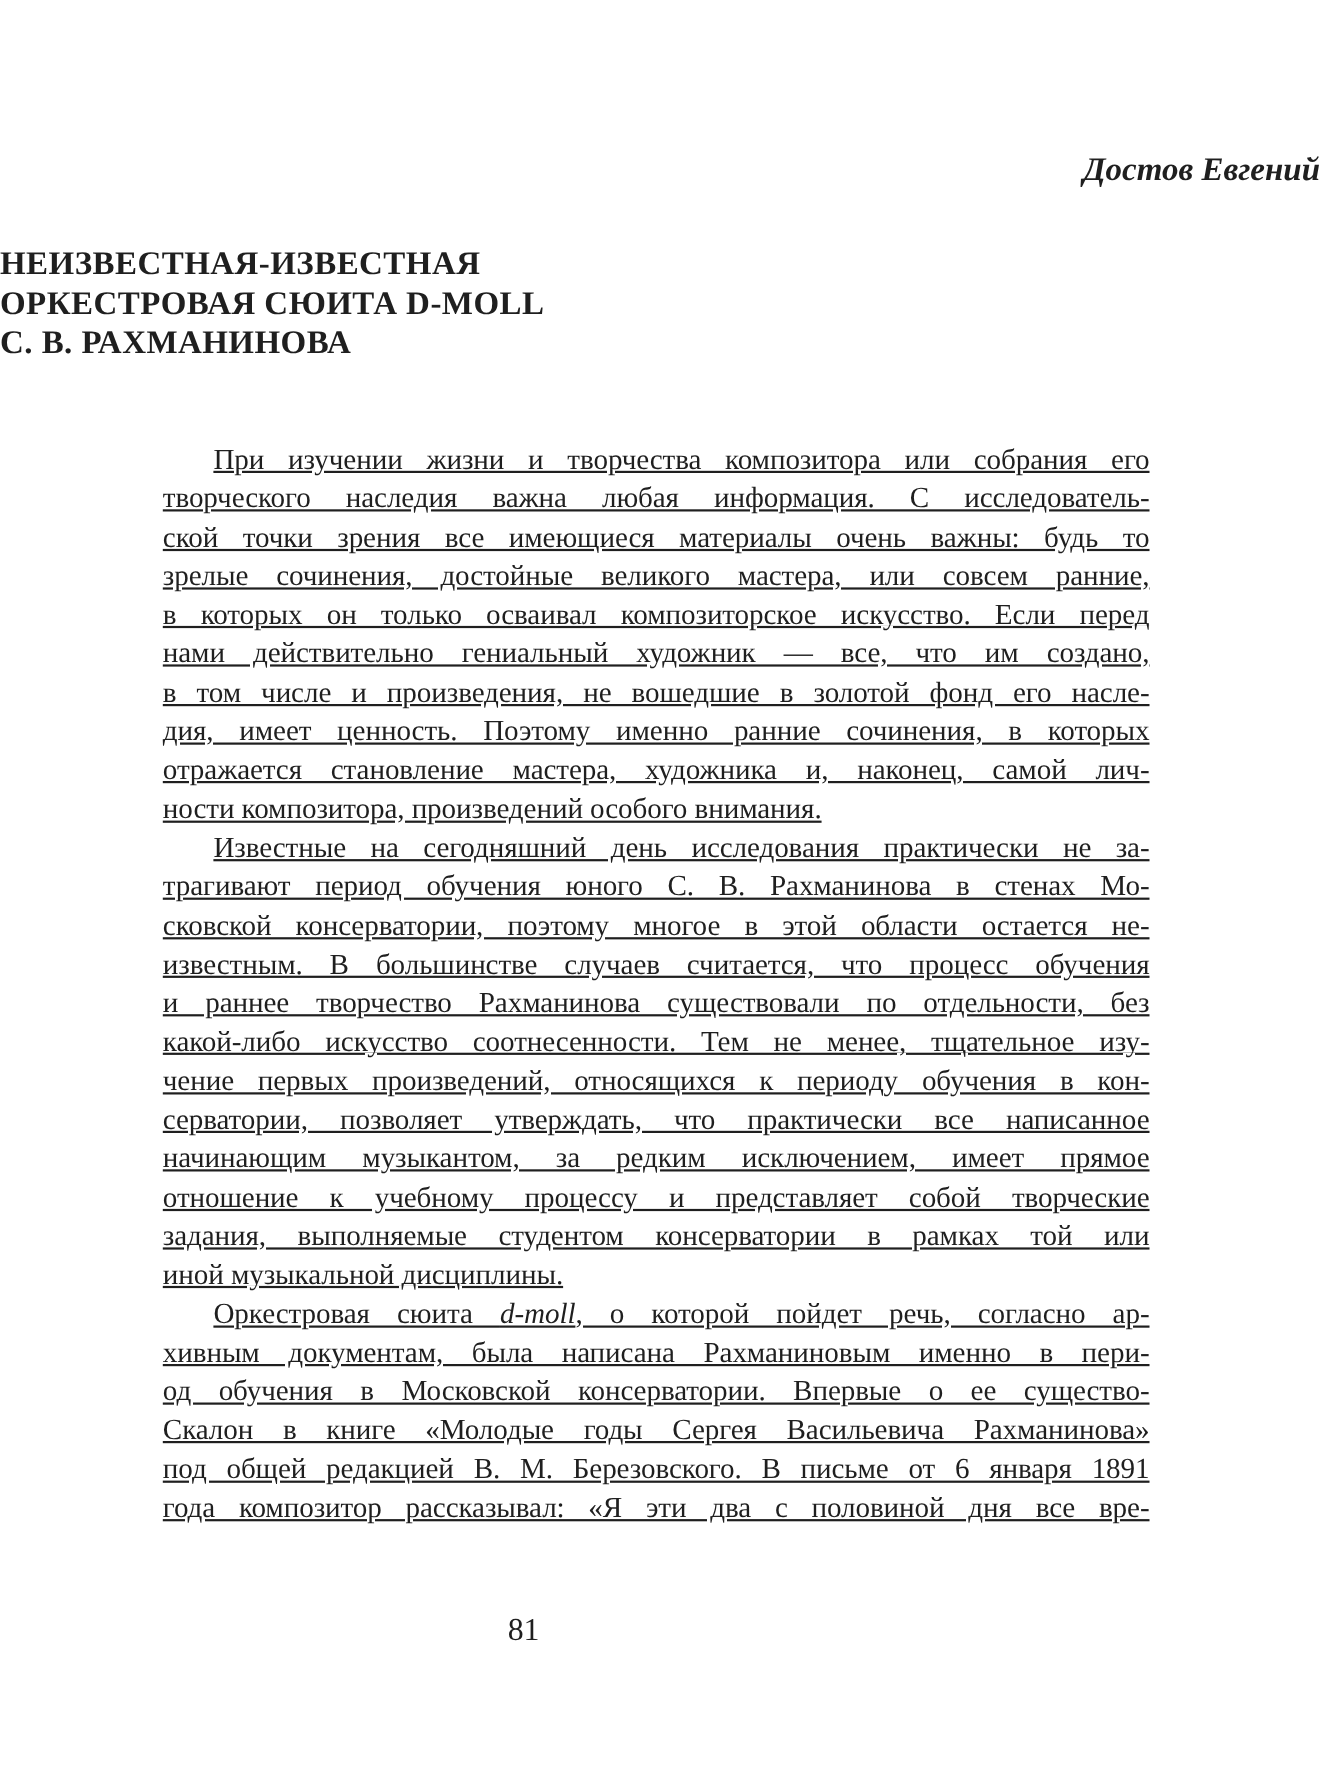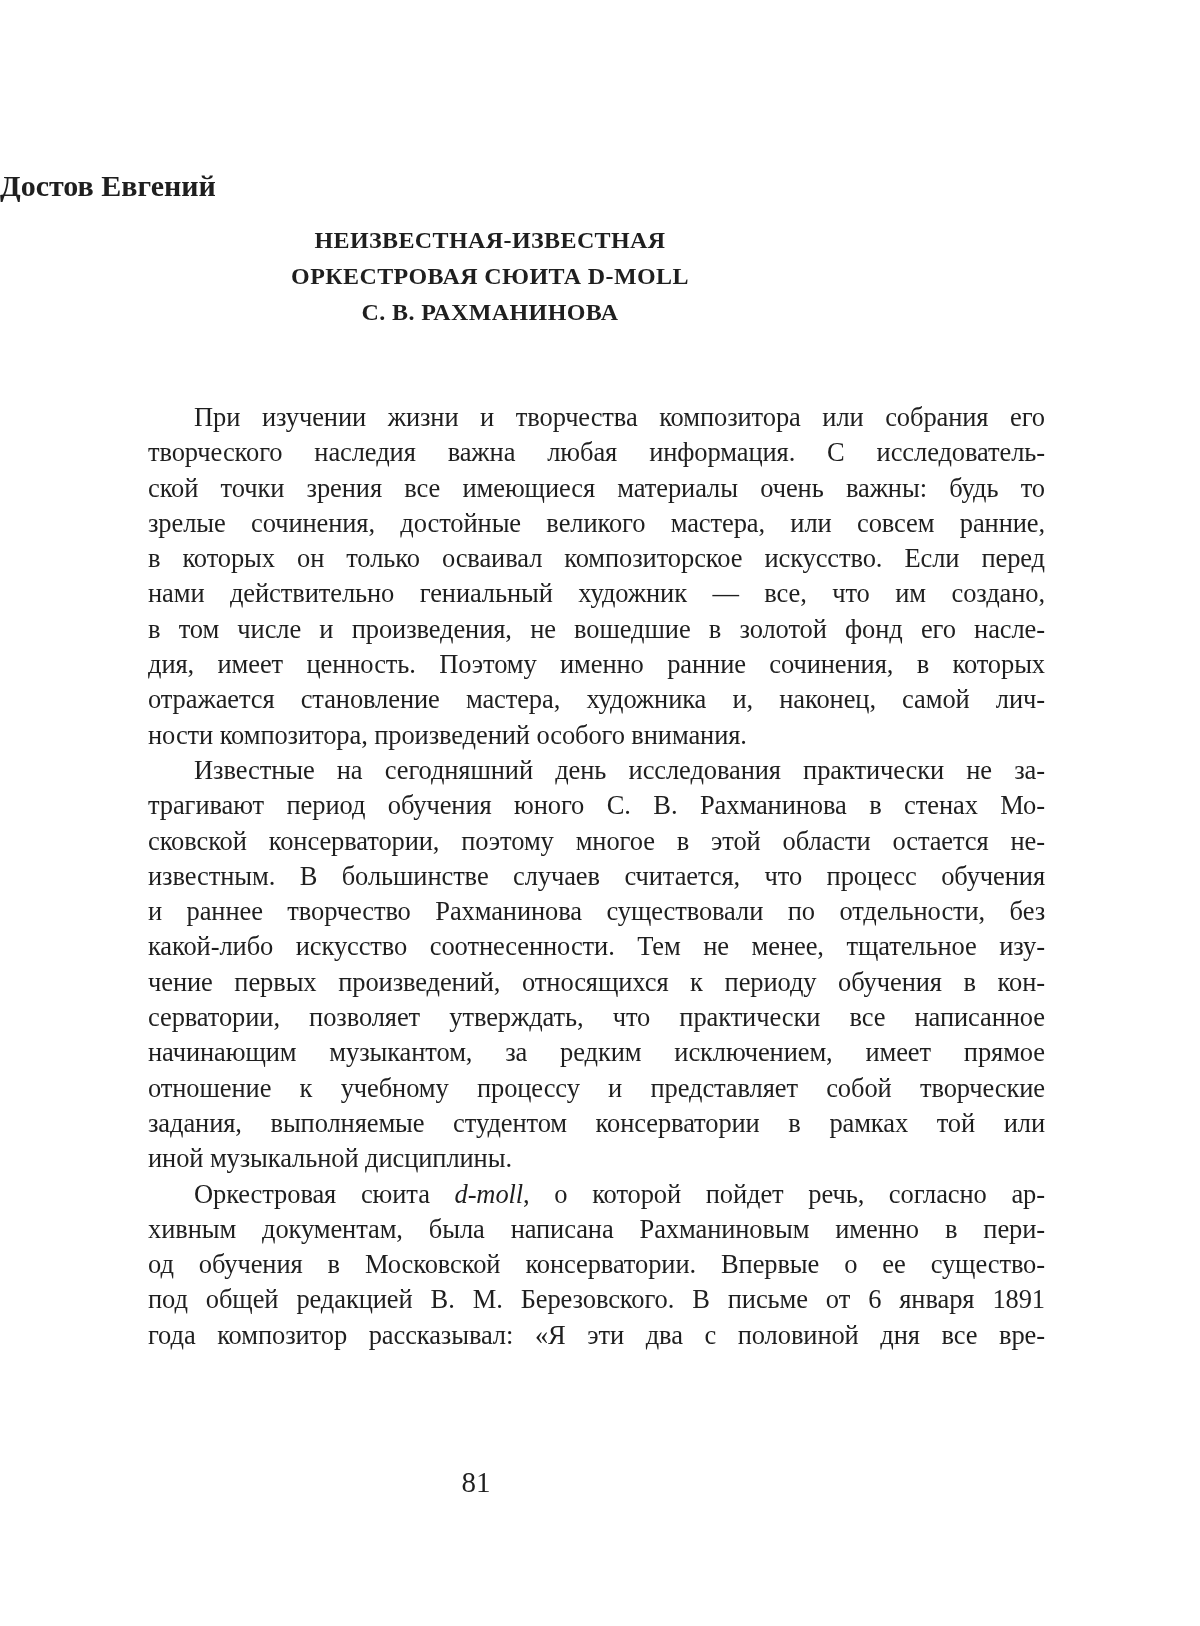--- a/index.html
+++ b/index.html
@@ -8,52 +8,53 @@
     width: 1200px;
     height: 1626px;
     margin: 0 auto;
     background: #ffffff;
     font-family: "Liberation Serif", serif;
     color: #1f1f1f;
     overflow: hidden;
   }
   .author {
     position: absolute;
-    top: 168px;
+    top: 137px;
     left: 0;
     width: 1200px;
-    text-align: left;
+    text-align: right;
     font-size: 30px;
     font-weight: bold;
+    font-style: italic;
     line-height: 36px;
   }
   .title {
     position: absolute;
     top: 222px;
     left: 0;
     width: 980px;
-    text-align: center;
-    font-size: 24px;
+    font-size: 30px;
     font-weight: bold;
     line-height: 36px;
     letter-spacing: 0.4px;
   }
   .body-text {
     position: absolute;
     top: 400px;
     left: 148px;
     width: 897px;
     font-size: 26.5px;
     line-height: 35.3px;
     letter-spacing: -0.1px;
   }
   .paragraph { margin: 0; }
   .line {
     text-align: justify;
     text-align-last: justify;
+    text-decoration: underline;
   }
   .line.last { text-align-last: left; }
   .line.indent { text-indent: 46px; }
   .italic { font-style: italic; }
   .page-number {
     position: absolute;
     top: 1466px;
     left: 0;
     width: 952px;
     text-align: center;
@@ -96,19 +97,20 @@
         <div class="line">серватории, позволяет утверждать, что практически все написанное</div>
         <div class="line">начинающим музыкантом, за редким исключением, имеет прямое</div>
         <div class="line">отношение к учебному процессу и представляет собой творческие</div>
         <div class="line">задания, выполняемые студентом консерватории в рамках той или</div>
         <div class="line last">иной музыкальной дисциплины.</div>
       </div>
       <div class="paragraph">
         <div class="line indent"><span>Оркестровая сюита </span><span class="italic">d-moll</span><span>, о которой пойдет речь, согласно ар-</span></div>
         <div class="line">хивным документам, была написана Рахманиновым именно в пери-</div>
         <div class="line">од обучения в Московской консерватории. Впервые о ее существо-</div>
+        <div class="line">Скалон в книге «Молодые годы Сергея Васильевича Рахманинова»</div>
         <div class="line">под общей редакцией В. М. Березовского. В письме от 6 января 1891</div>
         <div class="line">года композитор рассказывал: «Я эти два с половиной дня все вре-</div>
       </div>
     </div>
 
   <div class="page-number">81</div>
 </div>
 
 </body></html>

